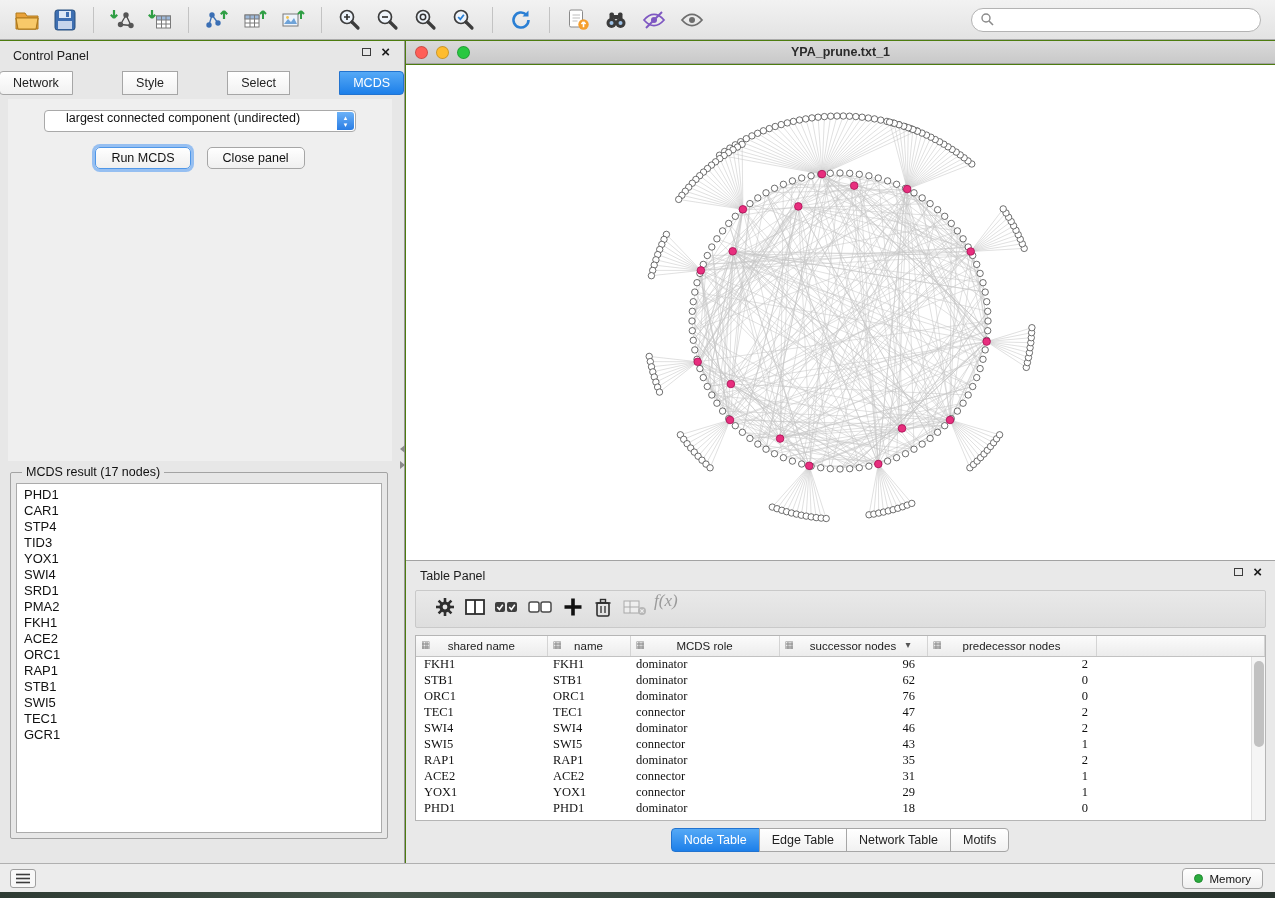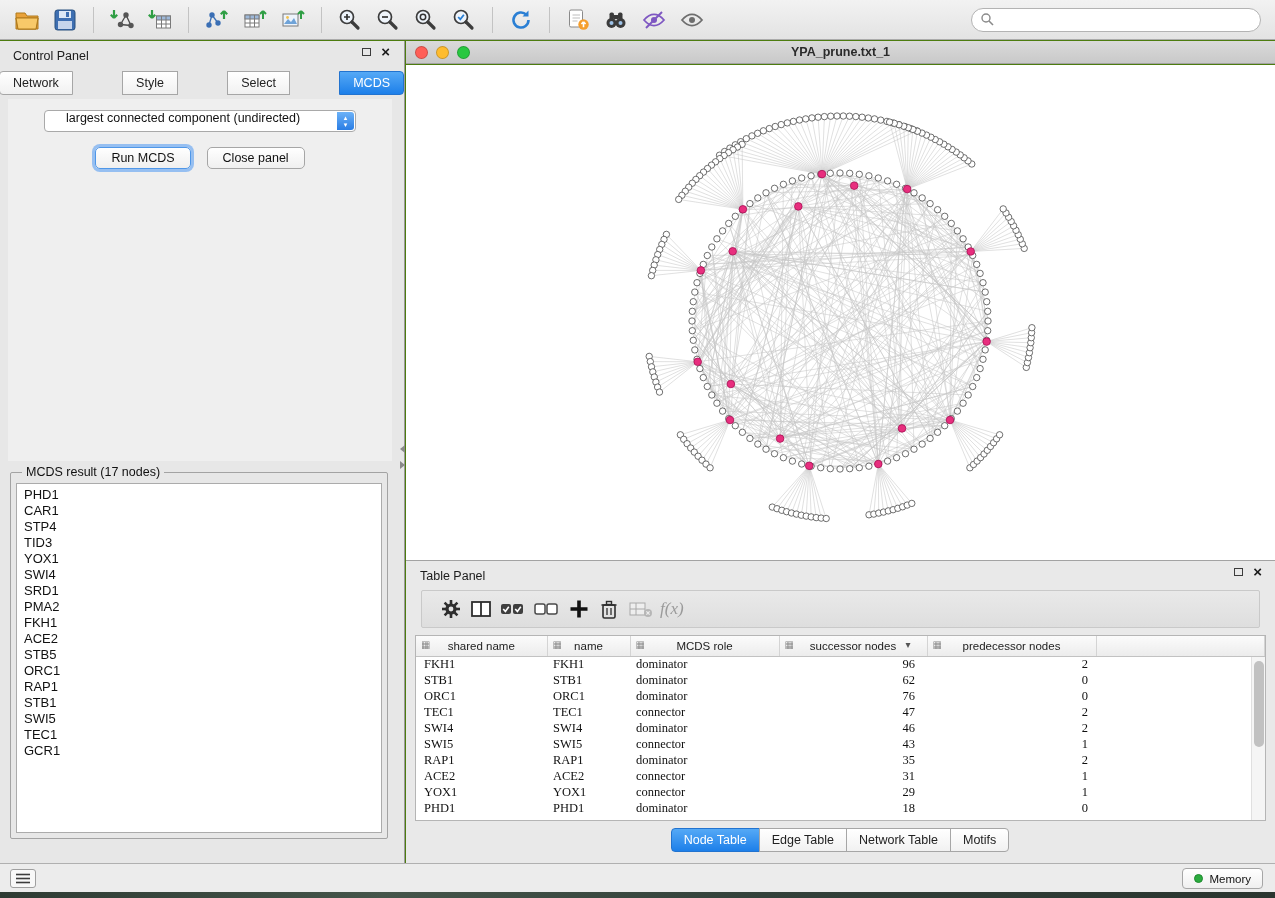--- a/index.html
+++ b/index.html
@@ -72,22 +72,22 @@
   #lights { position:absolute; left:9px; top:5px; display:flex; gap:8px; }
   .light { width:13px; height:13px; border-radius:50%; border:1px solid rgba(0,0,0,.2); }
   #net-canvas { position:absolute; left:0; right:0; top:24px; height:495px; background:#fff; }
   #net-canvas svg { display:block; }
 
   
   #table-panel { position:absolute; left:0; right:0; top:519px; bottom:0; background:#e9e9e9;
     border-top:1px solid #a3a3a3; }
   #tp-header { position:relative; height:27px; line-height:27px; padding-left:14px; }
   #tp-header .wctl { right:13px; }
-  #tp-toolbar { margin:2px 15px 0; height:38px; background:linear-gradient(#e9e9e9,#dedede);
-    border:1px solid #c9c9c9; border-radius:2px; display:flex; align-items:center; gap:4px;
+  #tp-toolbar { margin:2px 9px 0; height:38px; background:linear-gradient(#e9e9e9,#dedede);
+    border:1px solid #c9c9c9; border-radius:2px; display:flex; align-items:flex-start; gap:4px;
     padding-left:16px; }
   .fx { font-family:"Liberation Serif","DejaVu Serif",serif; font-style:italic; font-size:17px;
     color:#9a9a9a; }
   #tablewrap { position:relative; margin:7px 9px 0; height:186px; background:#fff;
     border:1px solid #b5b5b5; overflow:hidden; }
   table { border-collapse:collapse; table-layout:fixed; width:100%; }
   thead th { height:20px; background:linear-gradient(#fbfbfb,#ececec); border-bottom:1px solid #c2c2c2;
     border-right:1px solid #d4d4d4; font-weight:normal; font-size:11.5px; color:#222;
     position:relative; text-align:center; white-space:nowrap; overflow:hidden; }
   thead th .hicon { position:absolute; left:5px; top:3px; font-size:10px; color:#8a8a8a; }
@@ -311,21 +311,20 @@
           <div>PHD1</div>
           <div>CAR1</div>
           <div>STP4</div>
           <div>TID3</div>
           <div>YOX1</div>
           <div>SWI4</div>
           <div>SRD1</div>
           <div>PMA2</div>
           <div>FKH1</div>
           <div>ACE2</div>
-          <div>STB5</div>
           <div>ORC1</div>
           <div>RAP1</div>
           <div>STB1</div>
           <div>SWI5</div>
           <div>TEC1</div>
           <div>GCR1</div>
         </div>
     </fieldset>
   </div>
 

